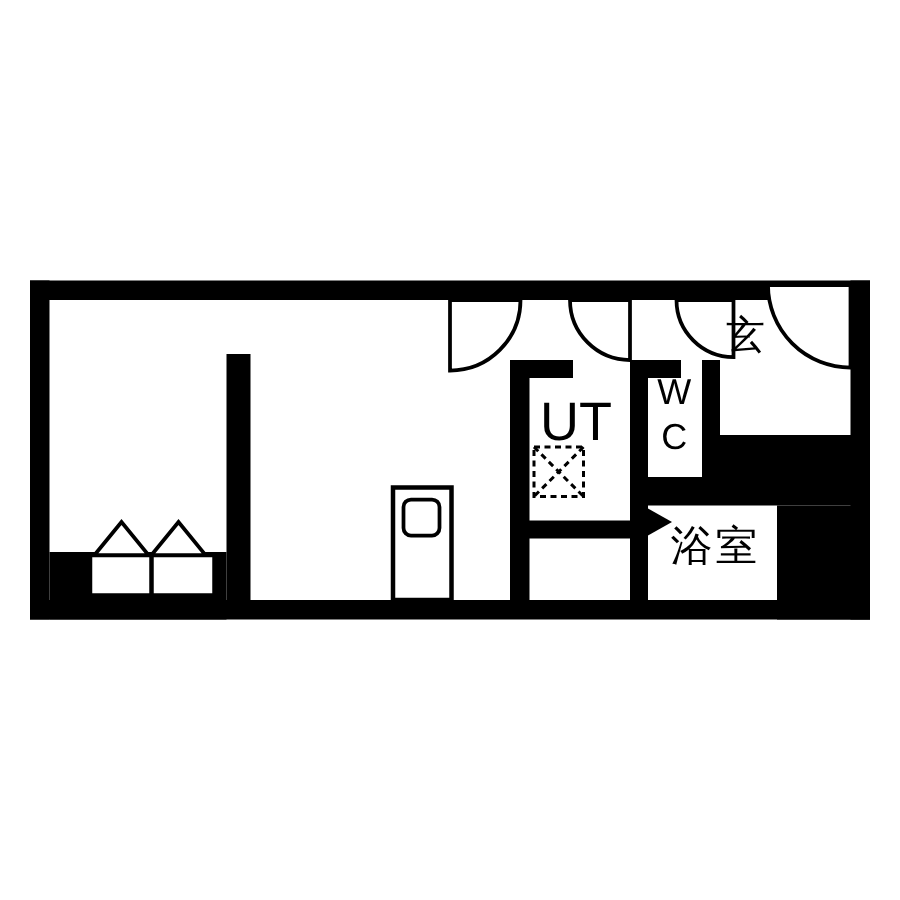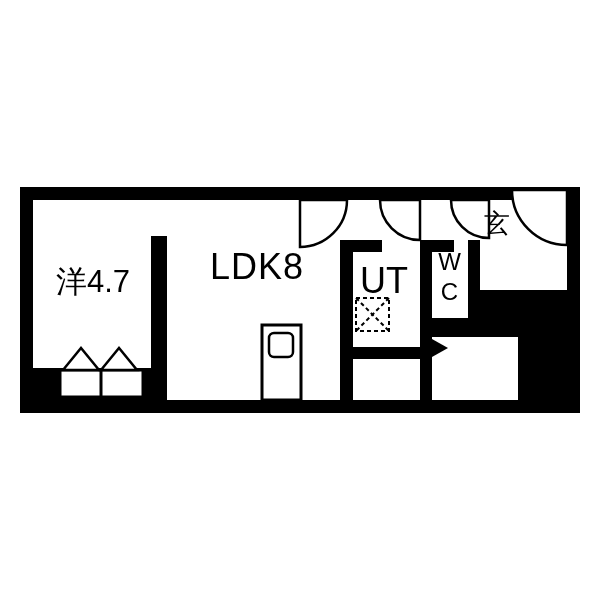--- a/index.html
+++ b/index.html
@@ -107,18 +107,17 @@
 
     <g stroke="#000000" stroke-width="2" stroke-dasharray="4 3" fill="none">
       <rect x="356" y="298" width="33" height="33"></rect>
       <line x1="356" y1="298" x2="389" y2="331"></line>
       <line x1="389" y1="298" x2="356" y2="331"></line>
     </g>
 
     <polygon points="432,339 448,348 432,357" fill="#000000"></polygon>
   </svg>
 
-  <div class="room-label label-western">洋4.7</div>
-  <div class="room-label label-ldk">LDK8</div>
   <div class="room-label label-ut">UT</div>
   <div class="room-label label-wc">WC</div>
   <div class="room-label label-entrance">玄</div>
+  <div class="room-label label-bath">浴室</div>
 </div>
 
 </body></html>

